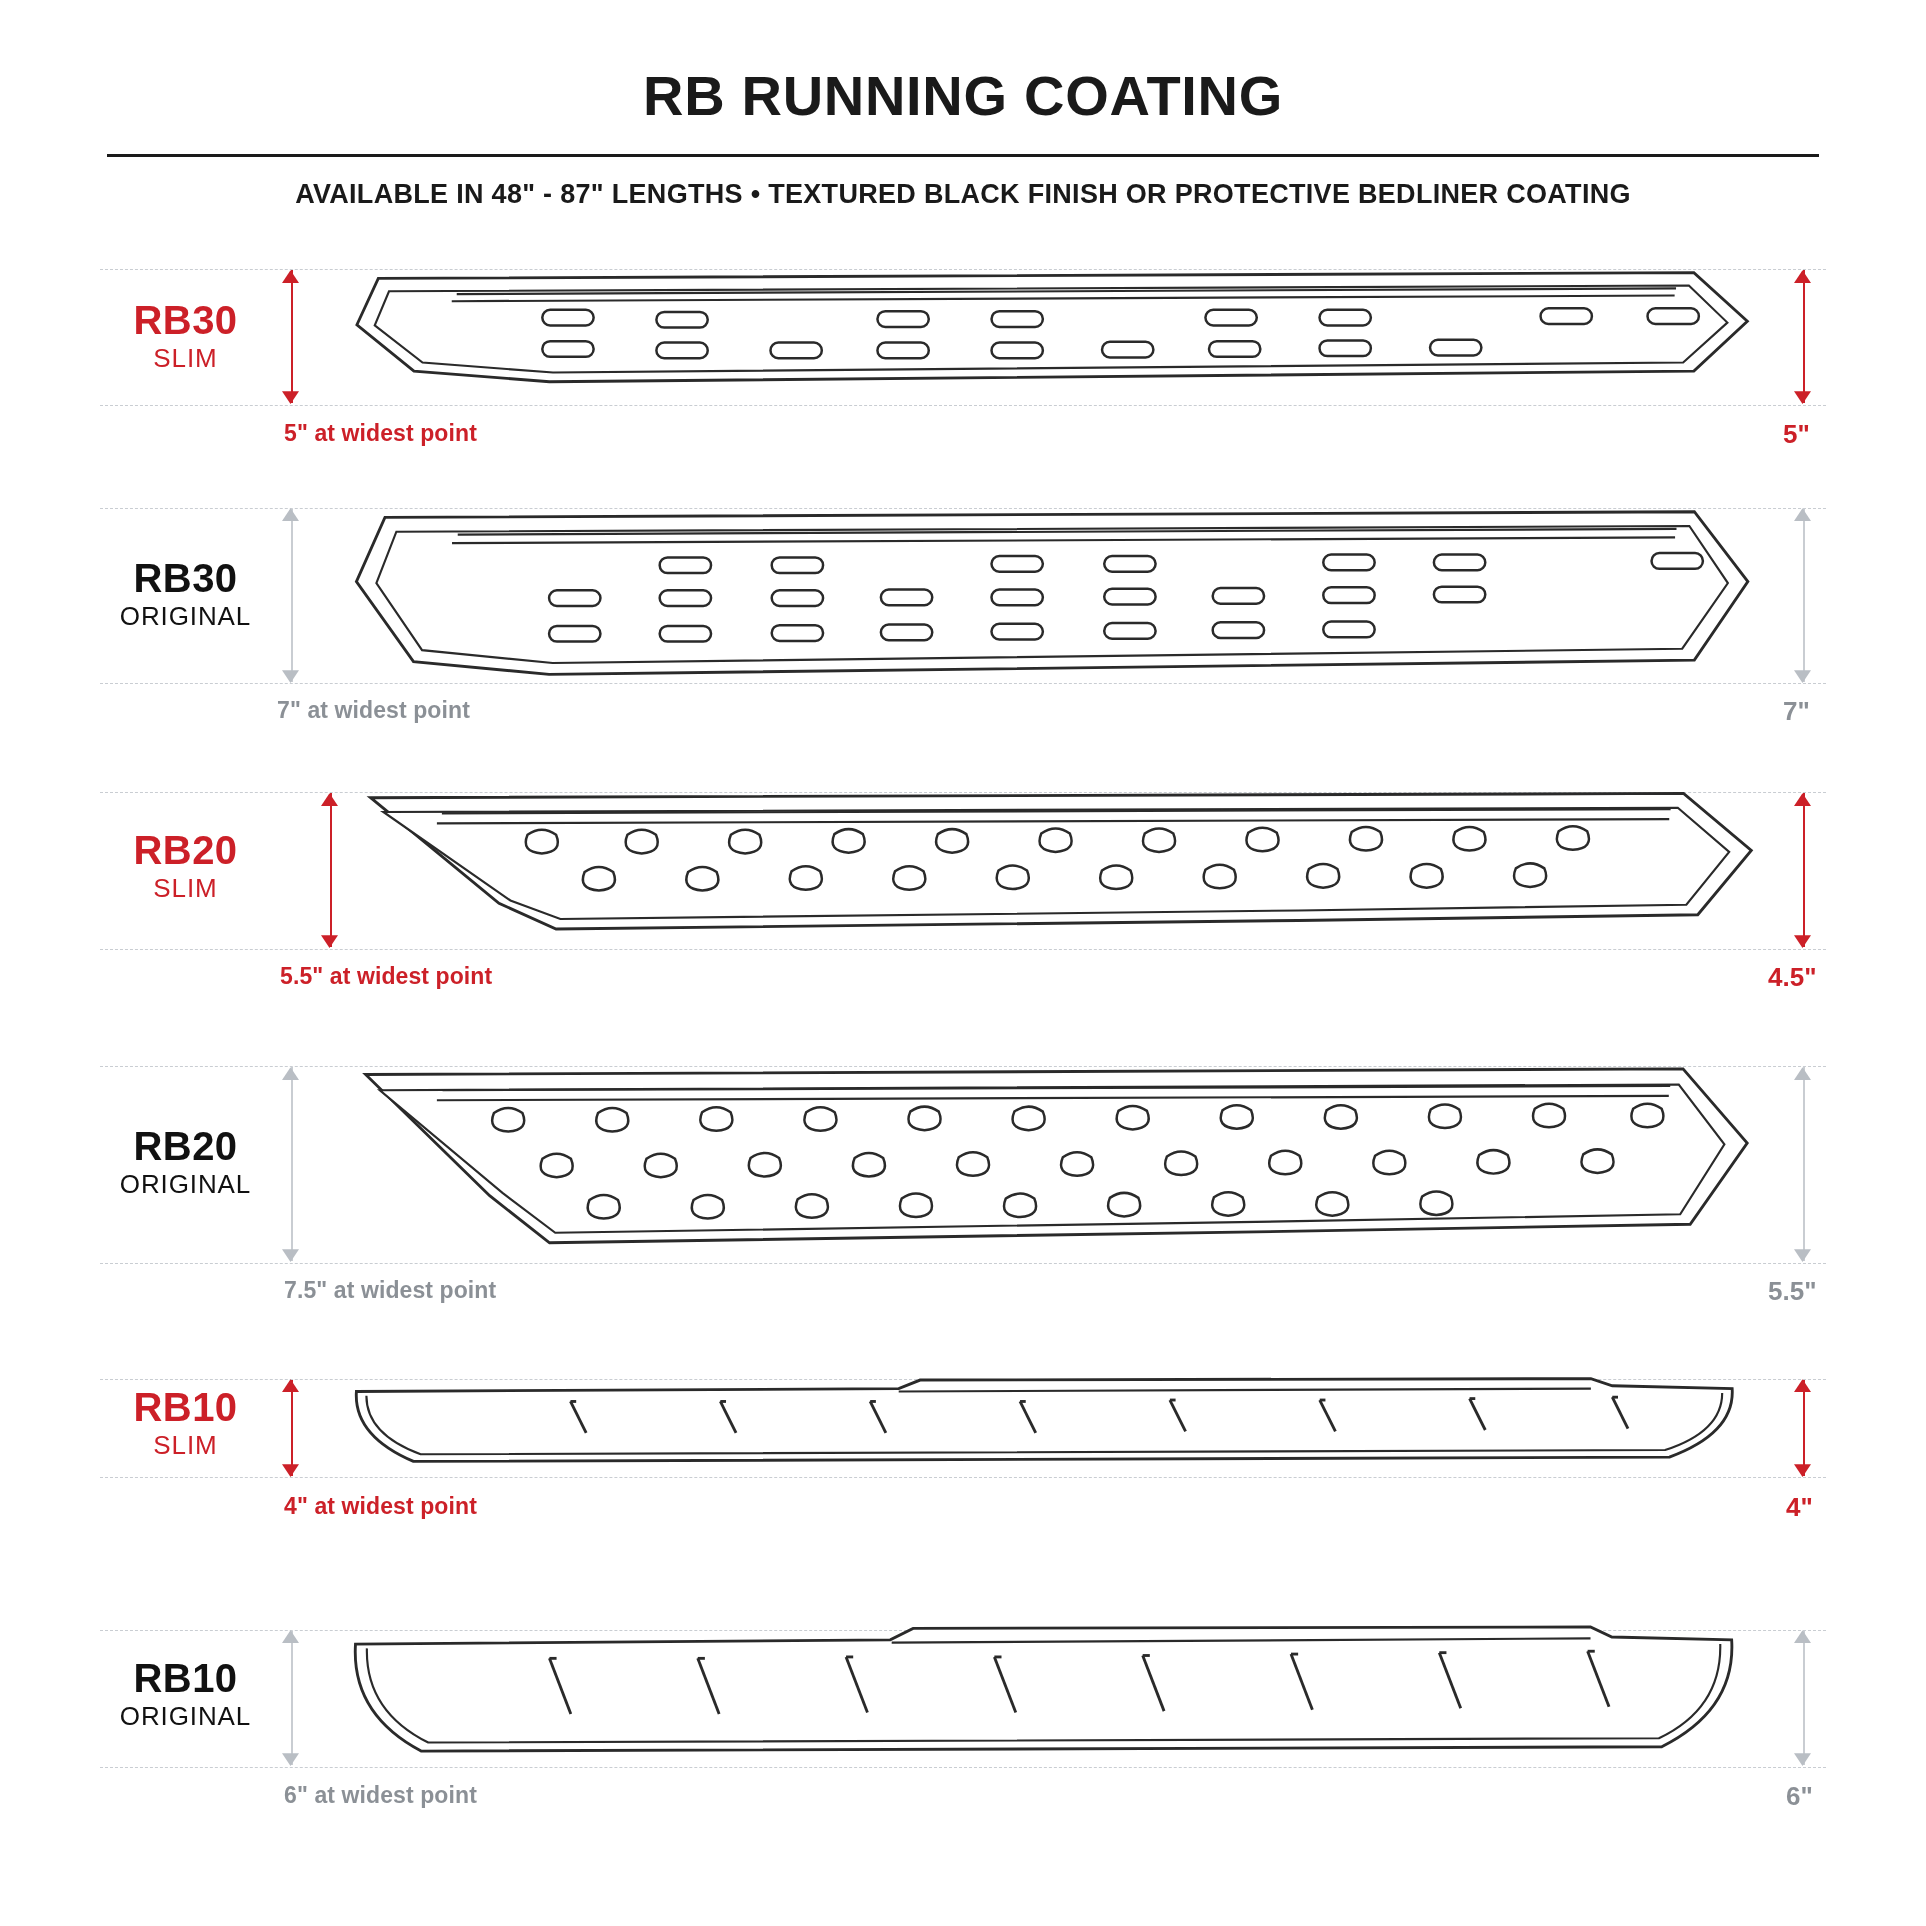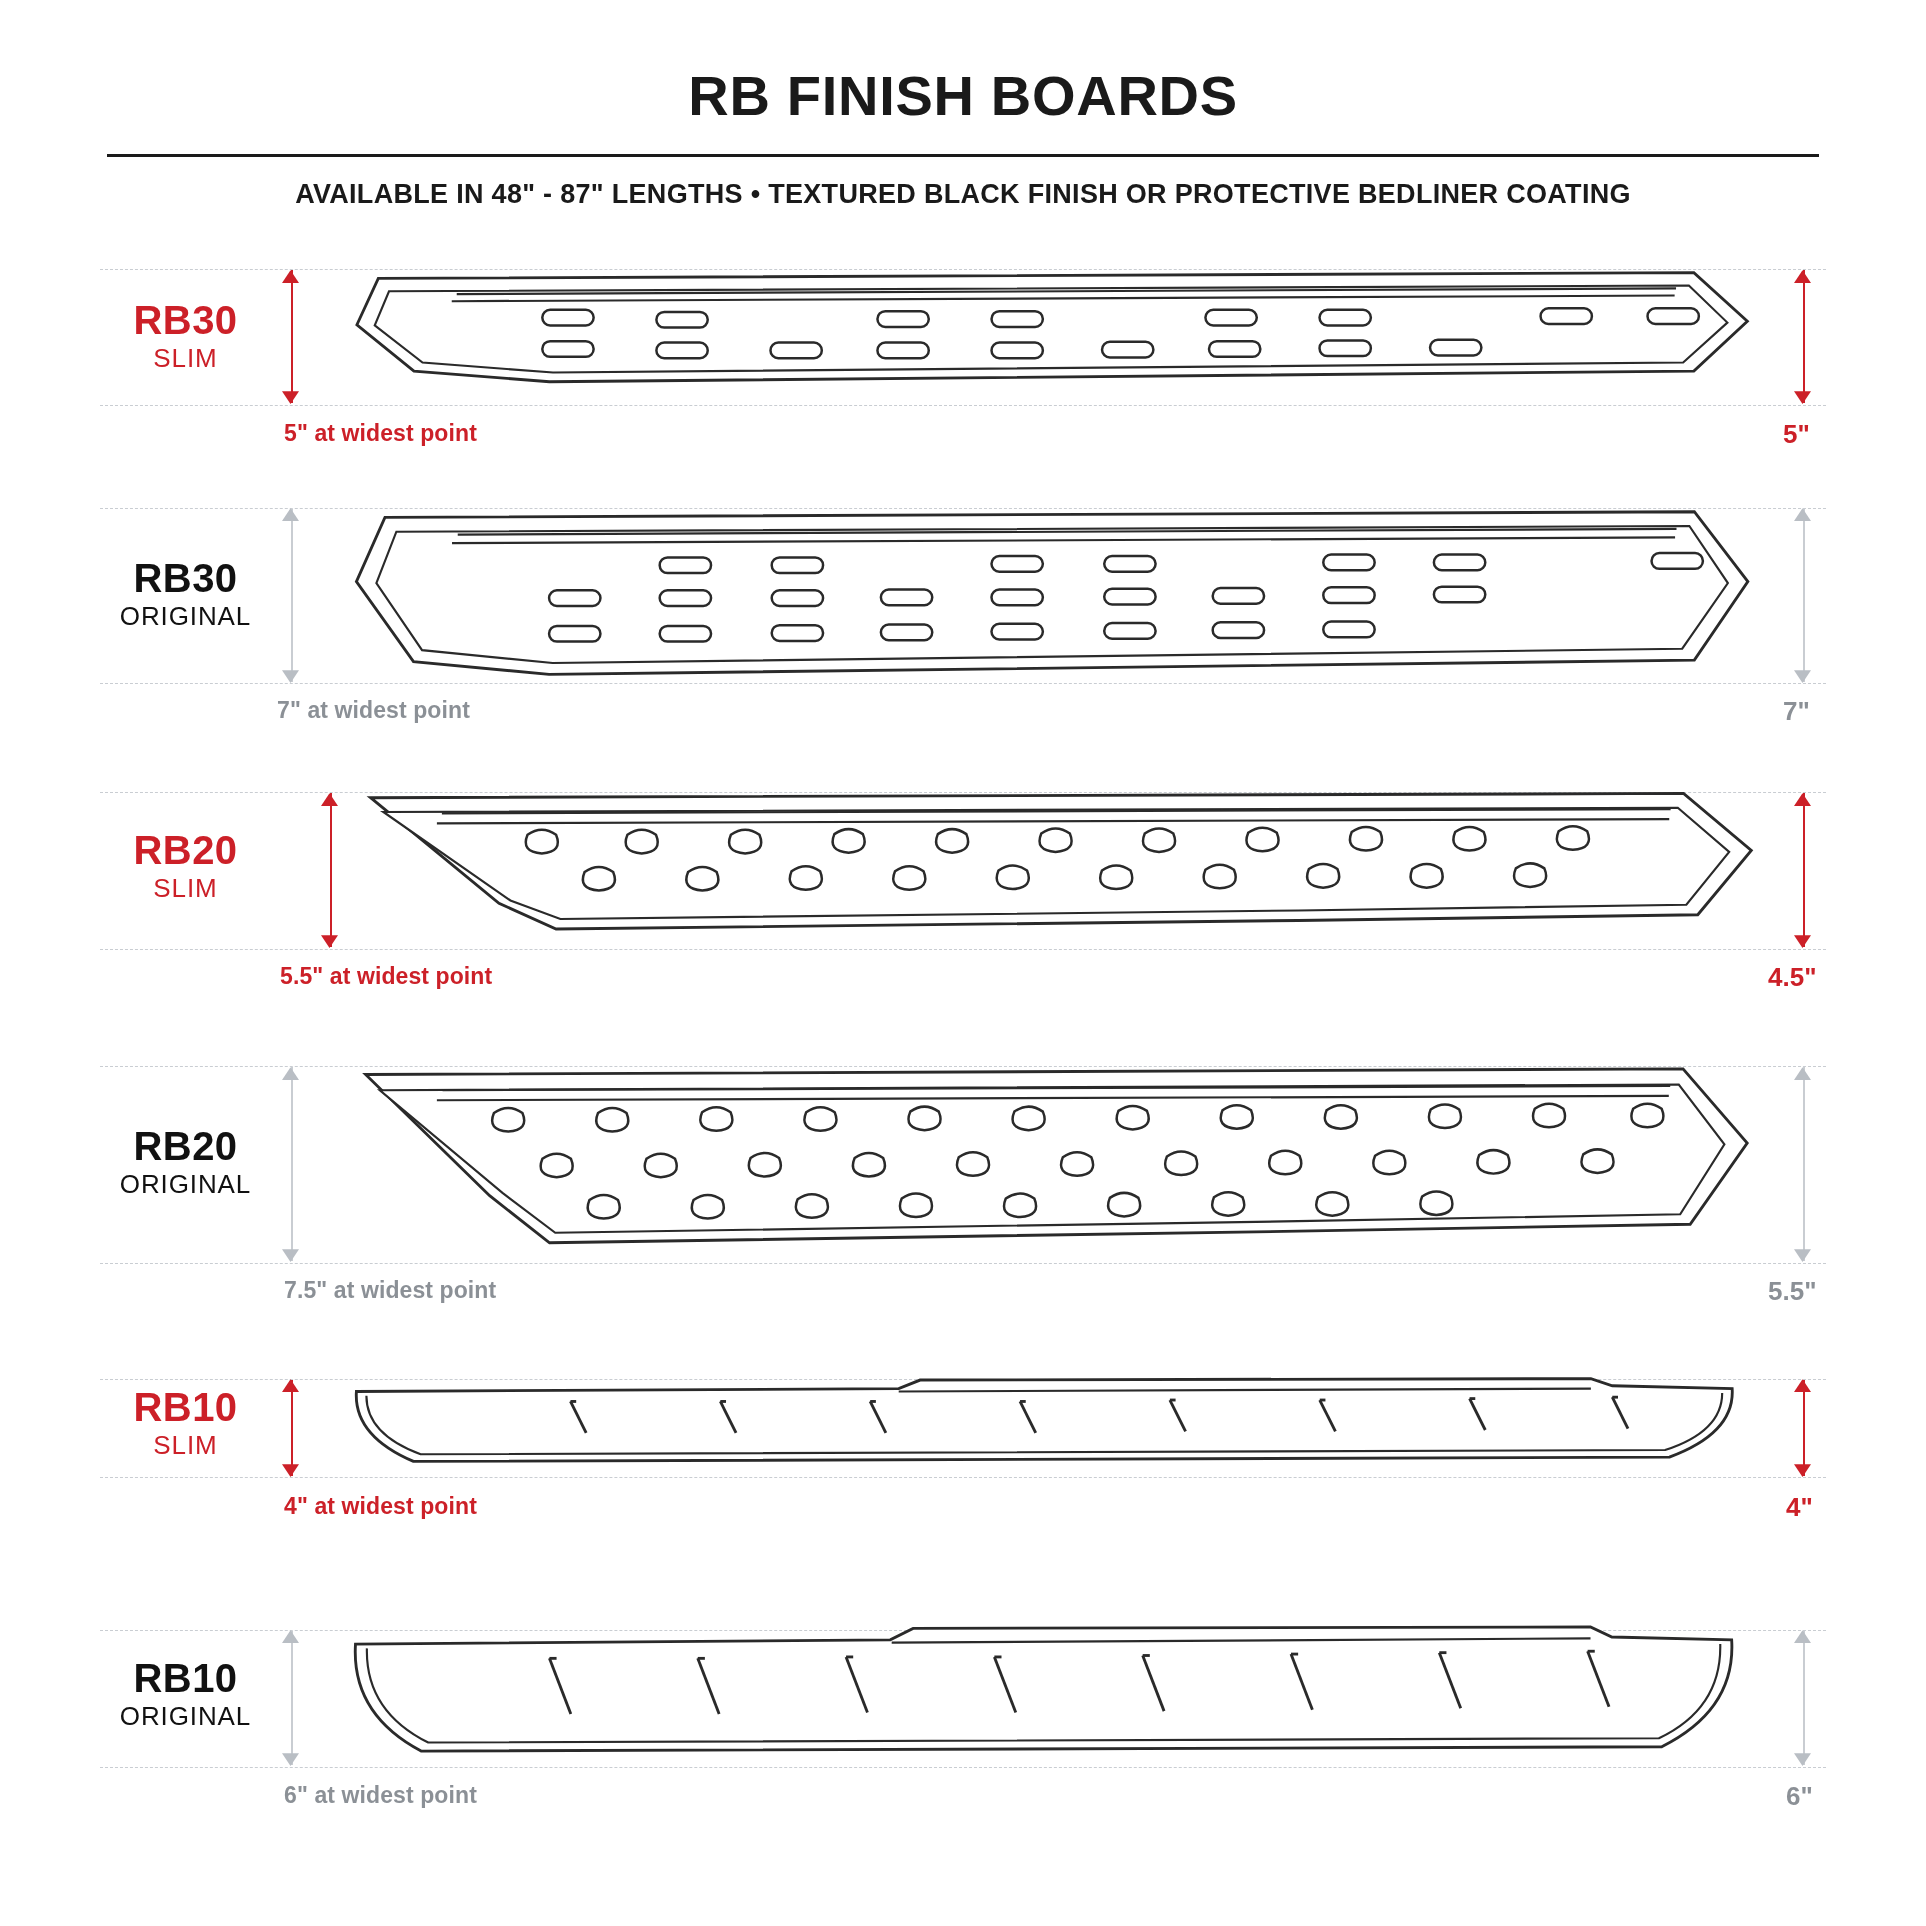--- a/index.html
+++ b/index.html
@@ -43,21 +43,21 @@
 
   .board{position:absolute;}
   .board svg{display:block;}
 </style>
 </head>
 <body>
 
 <div class="page">
 
   <div class="header">
-    <h1 class="title">RB FINISH BOARDS</h1>
+    <h1 class="title">RB RUNNING COATING</h1>
     <div class="rule"></div>
     <div class="subtitle">AVAILABLE IN 48" - 87" LENGTHS   •   TEXTURED BLACK FINISH OR PROTECTIVE BEDLINER COATING</div>
   </div>
 
   <div class="rows">
 
     <div class="row" style="height:243px;">
       <div class="guide" style="top:20px;"></div>
       <div class="guide" style="top:156px;"></div>
 

